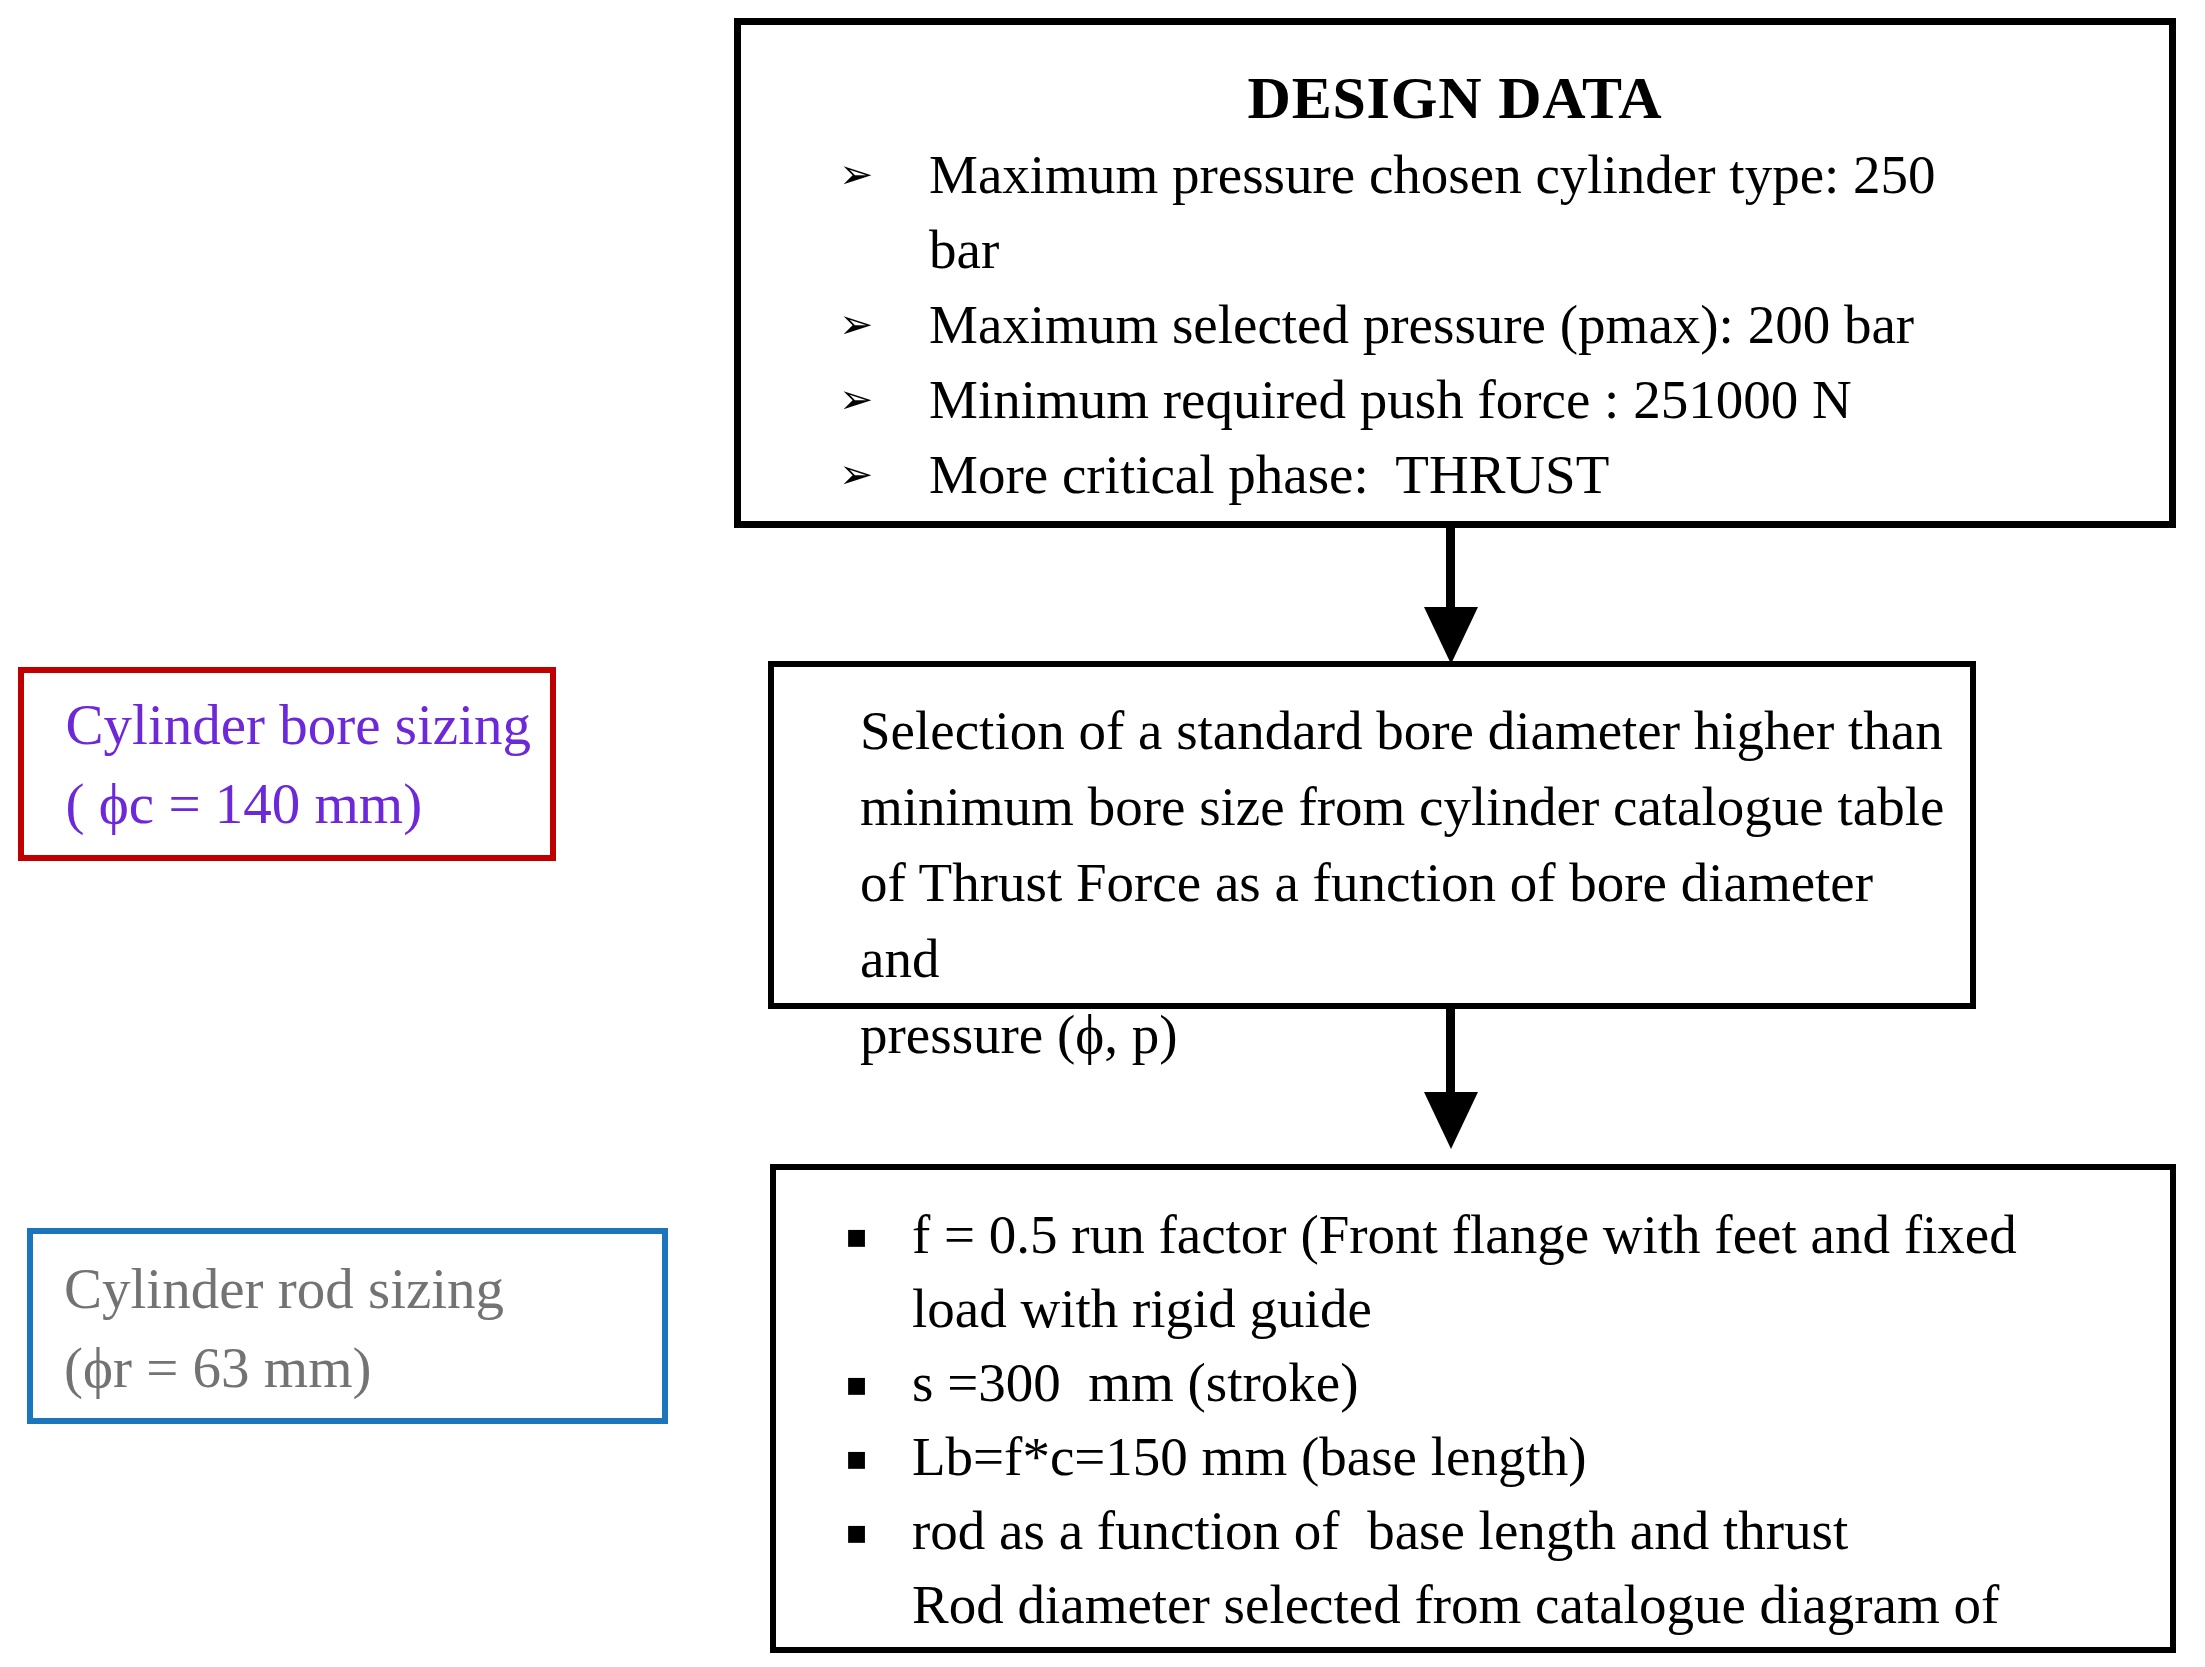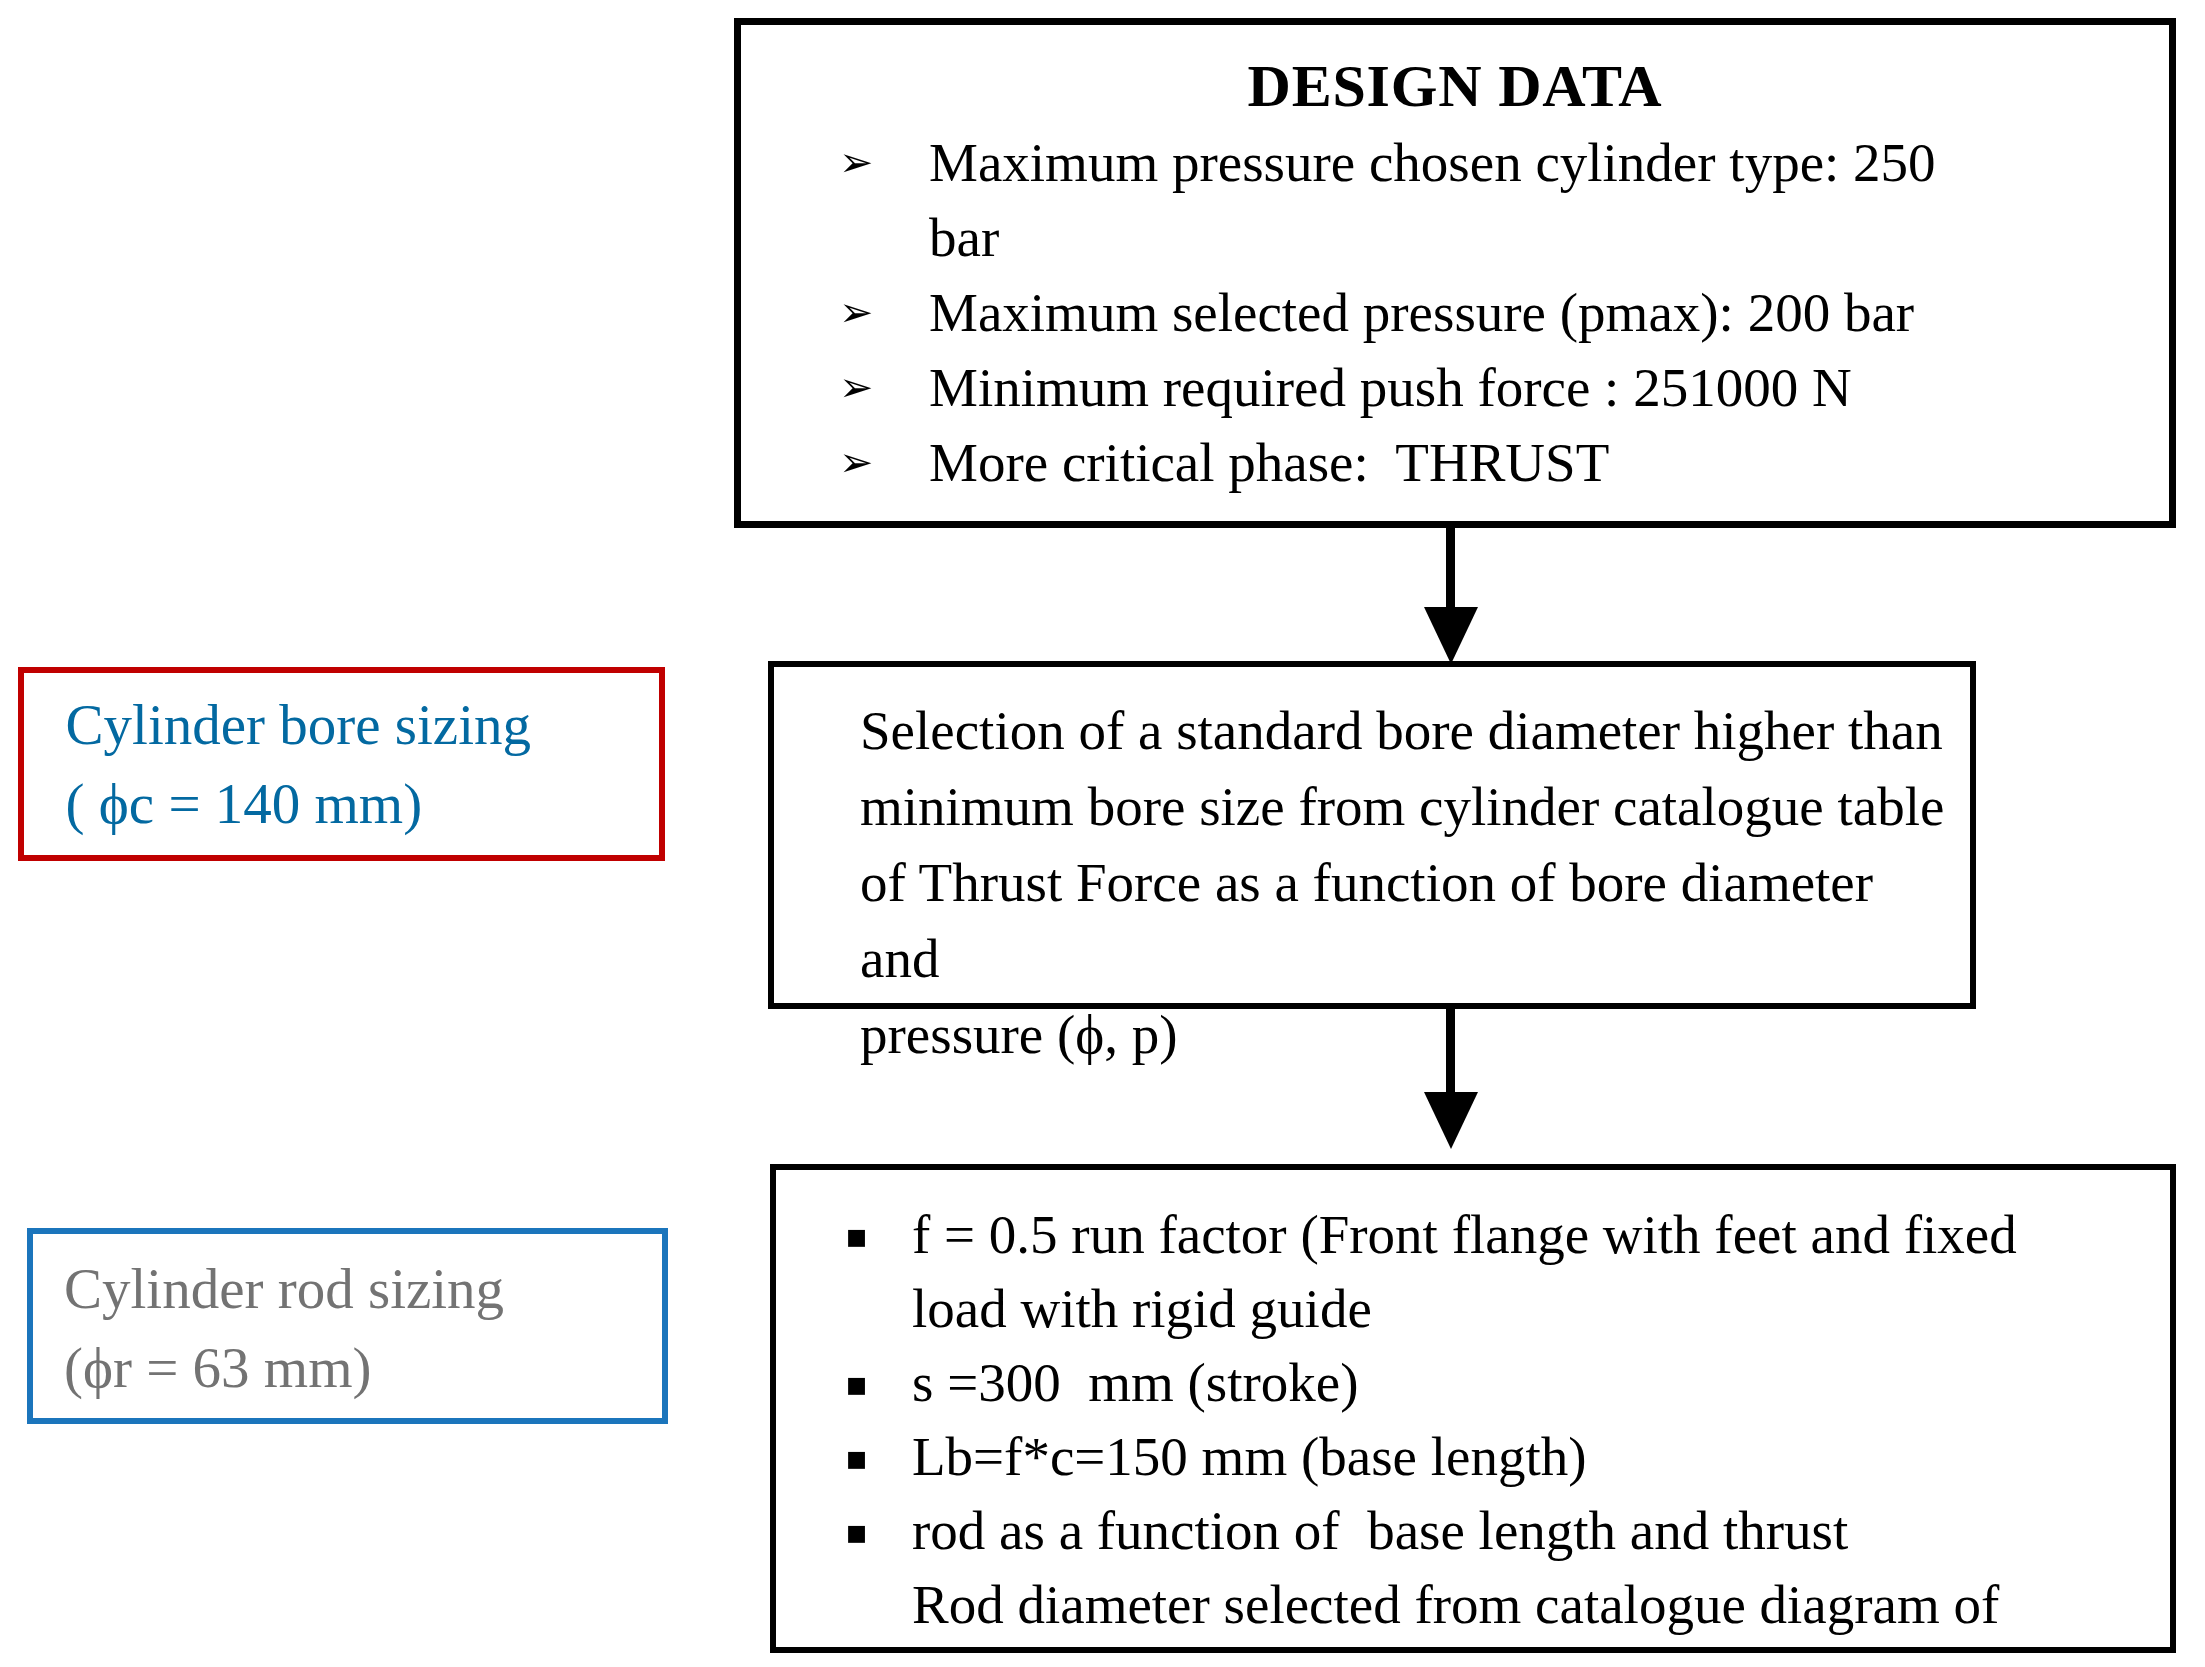--- a/index.html
+++ b/index.html
@@ -15,21 +15,21 @@
   .box {
     position: absolute;
     box-sizing: border-box;
     background: #ffffff;
   }
   
   #design-box {
     left: 734px; top: 17.6px;
     width: 1442px; height: 510px;
     border: 7.6px solid #000000;
-    padding: 22px 23px 0 98px;
+    padding: 34px 23px 0 98px;
   }
   .design-title {
     margin-left: -98px; margin-right: -23px;
     text-align: center;
     font-weight: bold;
     font-size: 60px;
     line-height: 78px;
     letter-spacing: 0.8px;
   }
   .item { display: flex; align-items: flex-start; }
@@ -58,23 +58,23 @@
   }
   #sizing-box .item { font-size: 55px; line-height: 74px; }
   #sizing-box .bullet {
     flex: 0 0 67px; width: 67px;
     font-size: 34px; line-height: 74px;
     font-family: "DejaVu Sans", sans-serif;
   }
   
   #bore-box {
     left: 17.6px; top: 667px;
-    width: 647px; height: 194px;
+    width: 538px; height: 194px;
     border: 6.9px solid #C00000;
-    color: #0369a1;
+    color: #6d28d9;
     padding: 12.2px 7.6px 0 42px;
     font-size: 57px; line-height: 79px;
   }
   #rod-box {
     left: 27px; top: 1228px;
     width: 641px; height: 196px;
     border: 6.9px solid #1B75BC;
     color: #737373;
     padding: 15.3px 7.6px 0 31px;
     font-size: 57px; line-height: 79px;

